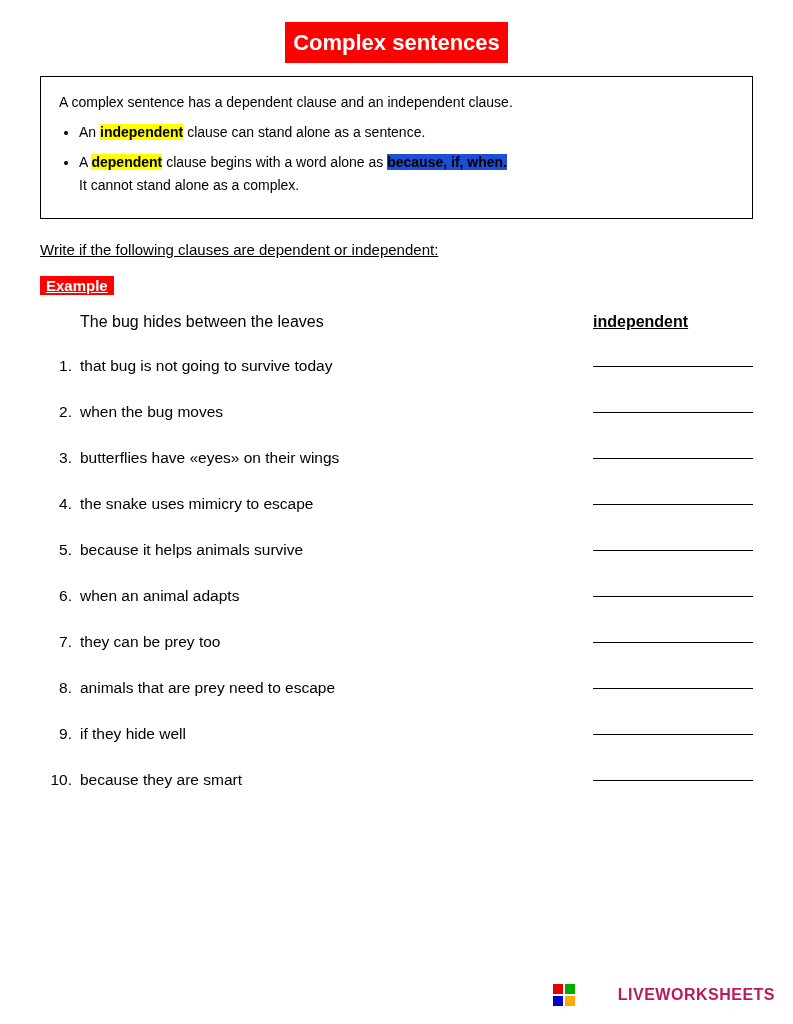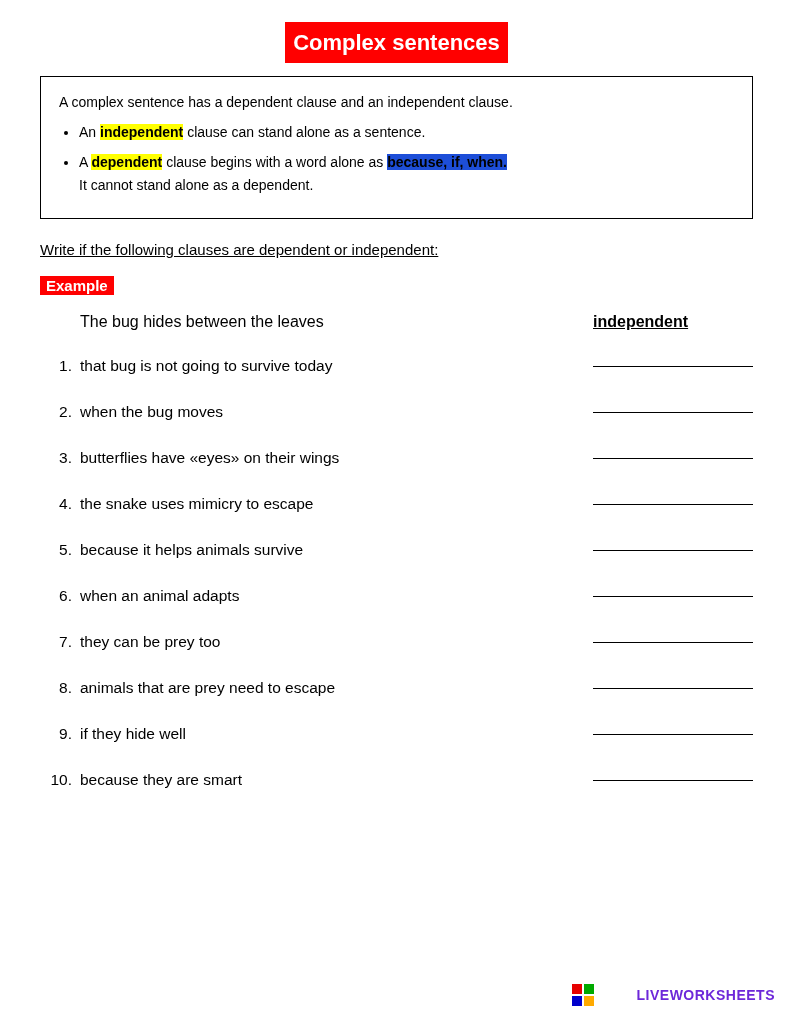--- a/index.html
+++ b/index.html
@@ -56,20 +56,21 @@
     }
 
     .example-label {
       display: inline-block;
       background-color: #ff0000;
       color: #fff;
       font-weight: bold;
       font-size: 15px;
       padding: 1px 6px;
       margin-bottom: 18px;
+      text-decoration: underline;
     }
 
     .example-row {
       display: flex;
       align-items: center;
       margin-bottom: 26px;
       padding-left: 40px;
     }
     .example-row .clause {
       flex: 1;
@@ -122,23 +123,23 @@
       display: grid;
       grid-template-columns: 10px 10px;
       grid-template-rows: 10px 10px;
       gap: 2px;
     }
     .logo-cell-1 { background: #e60000; }
     .logo-cell-2 { background: #00aa00; }
     .logo-cell-3 { background: #0000cc; }
     .logo-cell-4 { background: #ffaa00; }
     .logo-text {
-      font-size: 14px;
-      font-weight: bold;
-      color: #6d28d9;
+      font-size: 16px;
+      font-weight: bold;
+      color: #be185d;
       letter-spacing: 0.5px;
       padding-left: 37px;
     }
   </style>
 </head>
 <body>
 
 
 
 <div class="page-title">
@@ -146,21 +147,21 @@
 </div>
 
 <div class="info-box">
   <p>A complex sentence has a dependent clause and an independent clause.</p>
   <ul>
     <li>
       <span>An </span><span class="highlight-yellow">independent</span><span> clause can stand alone as a sentence.</span>
     </li>
     <li>
       <span>A </span><span class="highlight-yellow">dependent</span><span> clause begins with a word alone as </span><span class="highlight-cyan">because, if, when.</span><br>
-      <span>It cannot stand alone as a dependent.</span>
+      <span>It cannot stand alone as a complex.</span>
     </li>
   </ul>
 </div>
 
 <p class="instruction">Write if the following clauses are dependent or independent:</p>
 
 <div class="example-label">Example</div>
 
 <div class="example-row">
   <span class="clause">The bug hides between the leaves</span>

